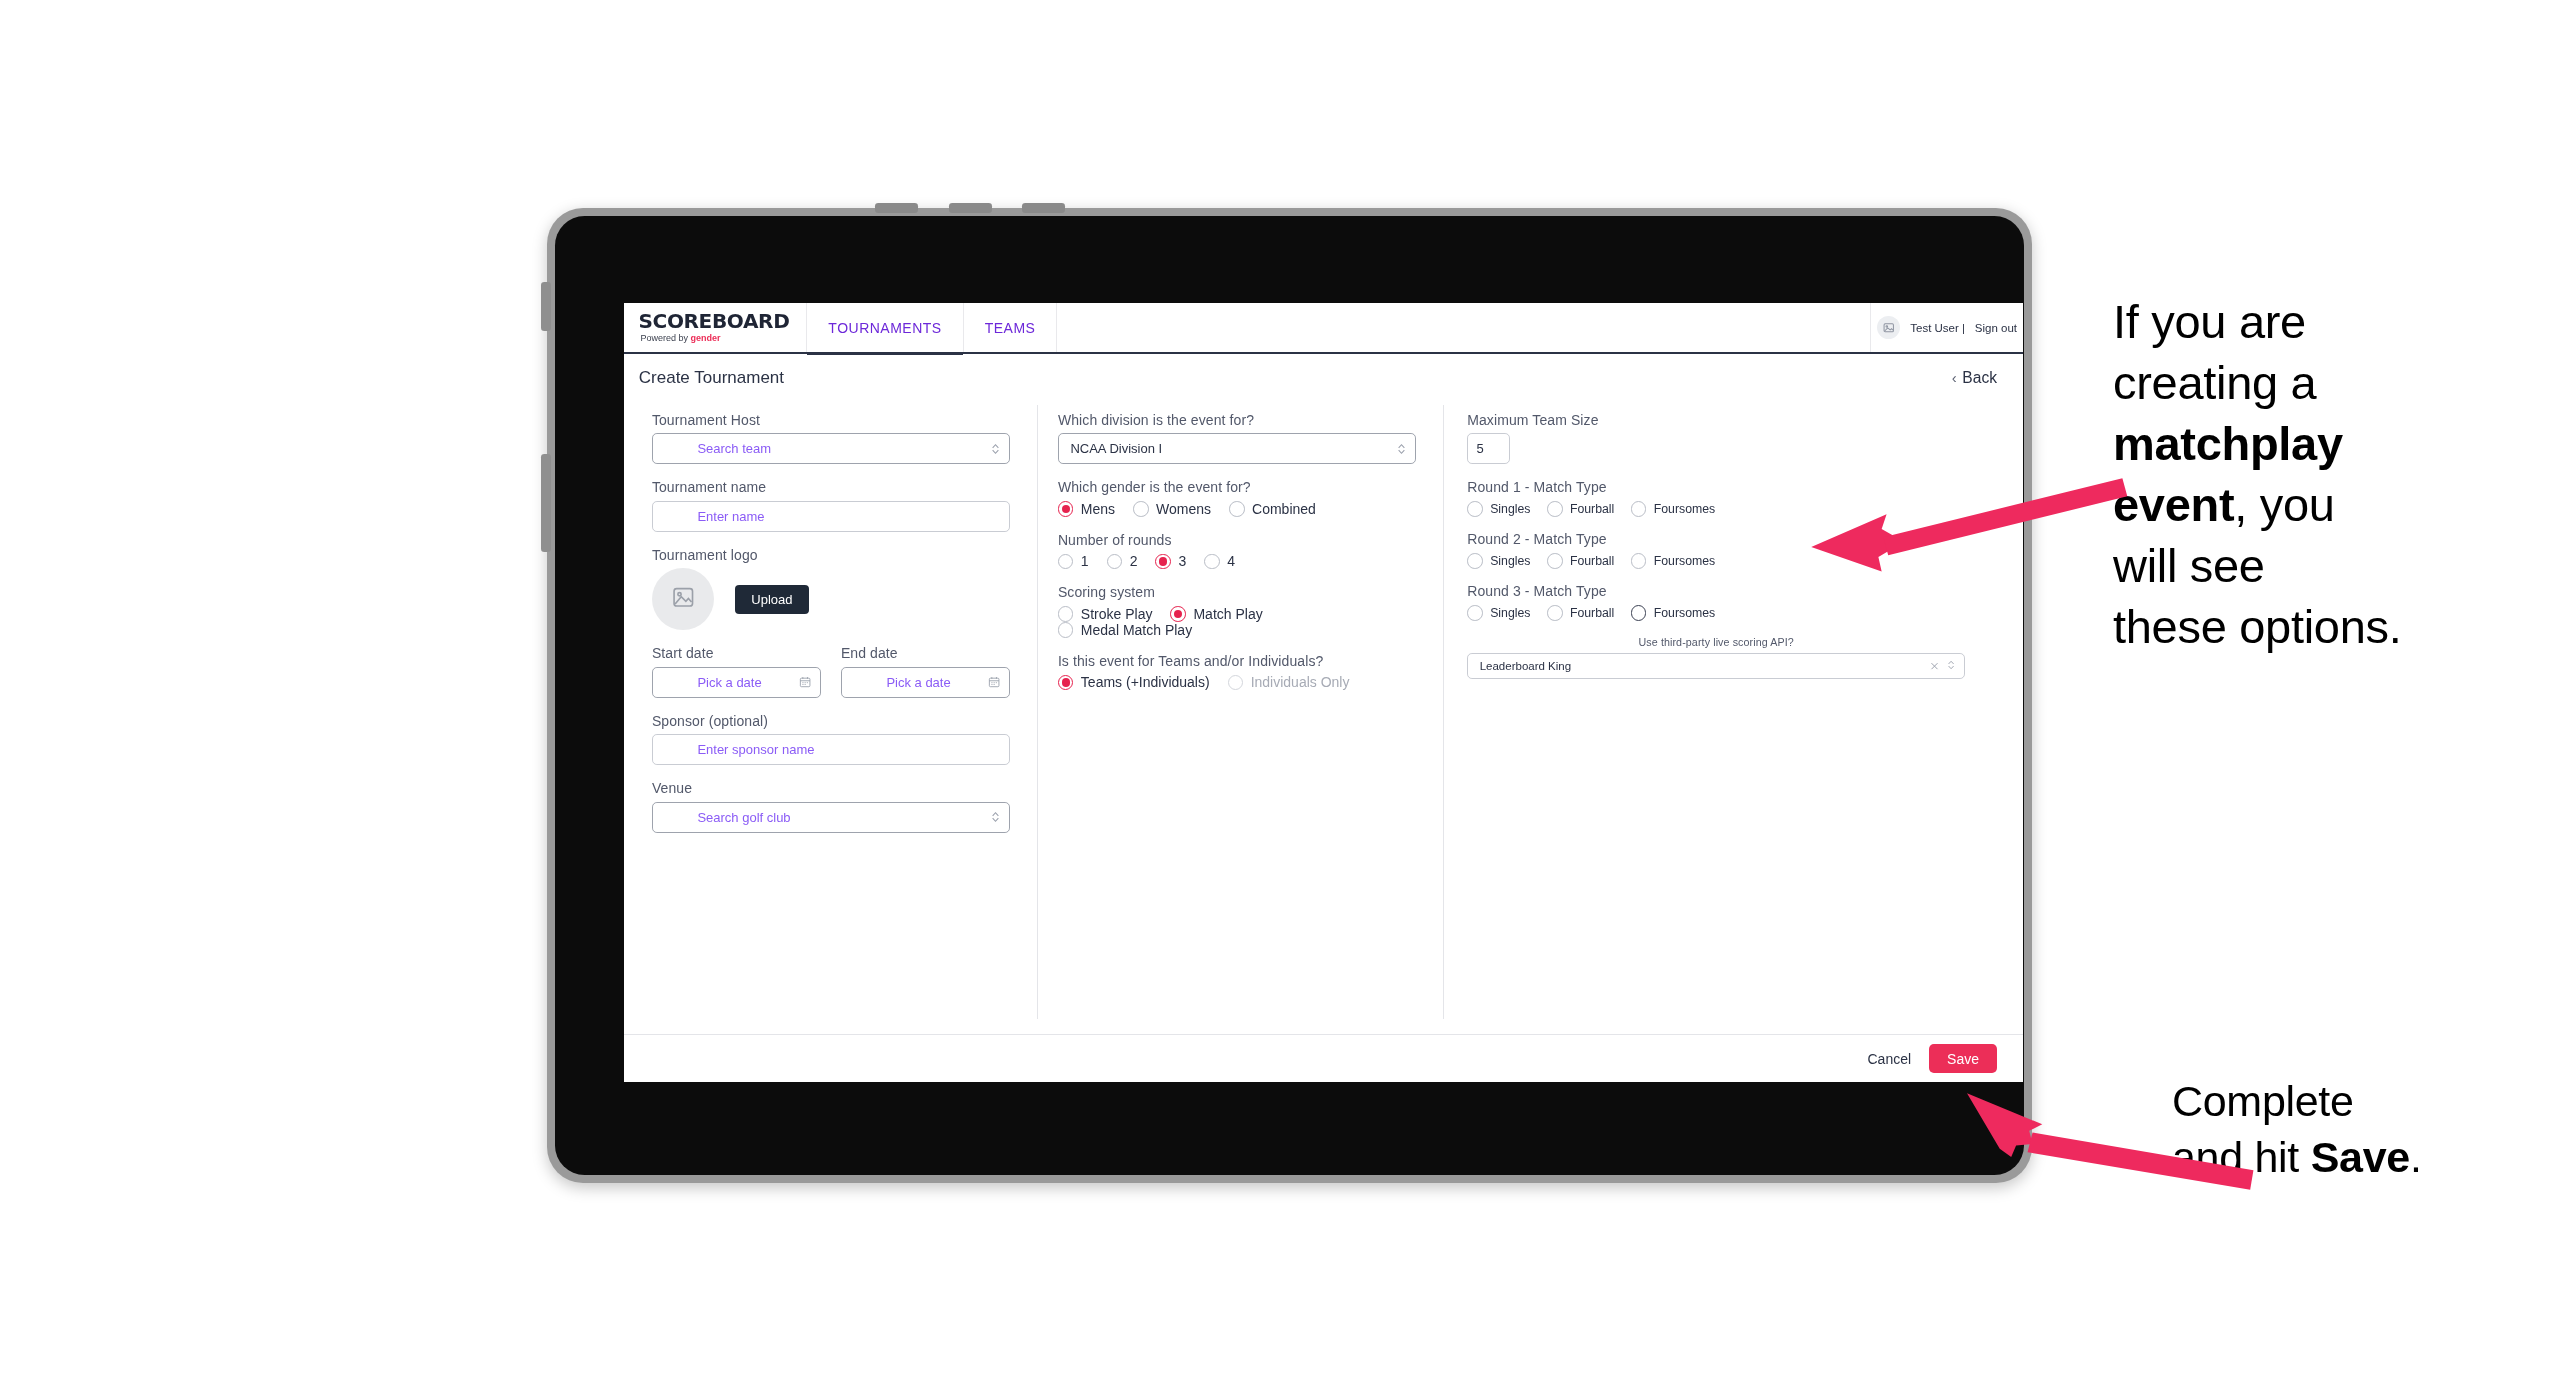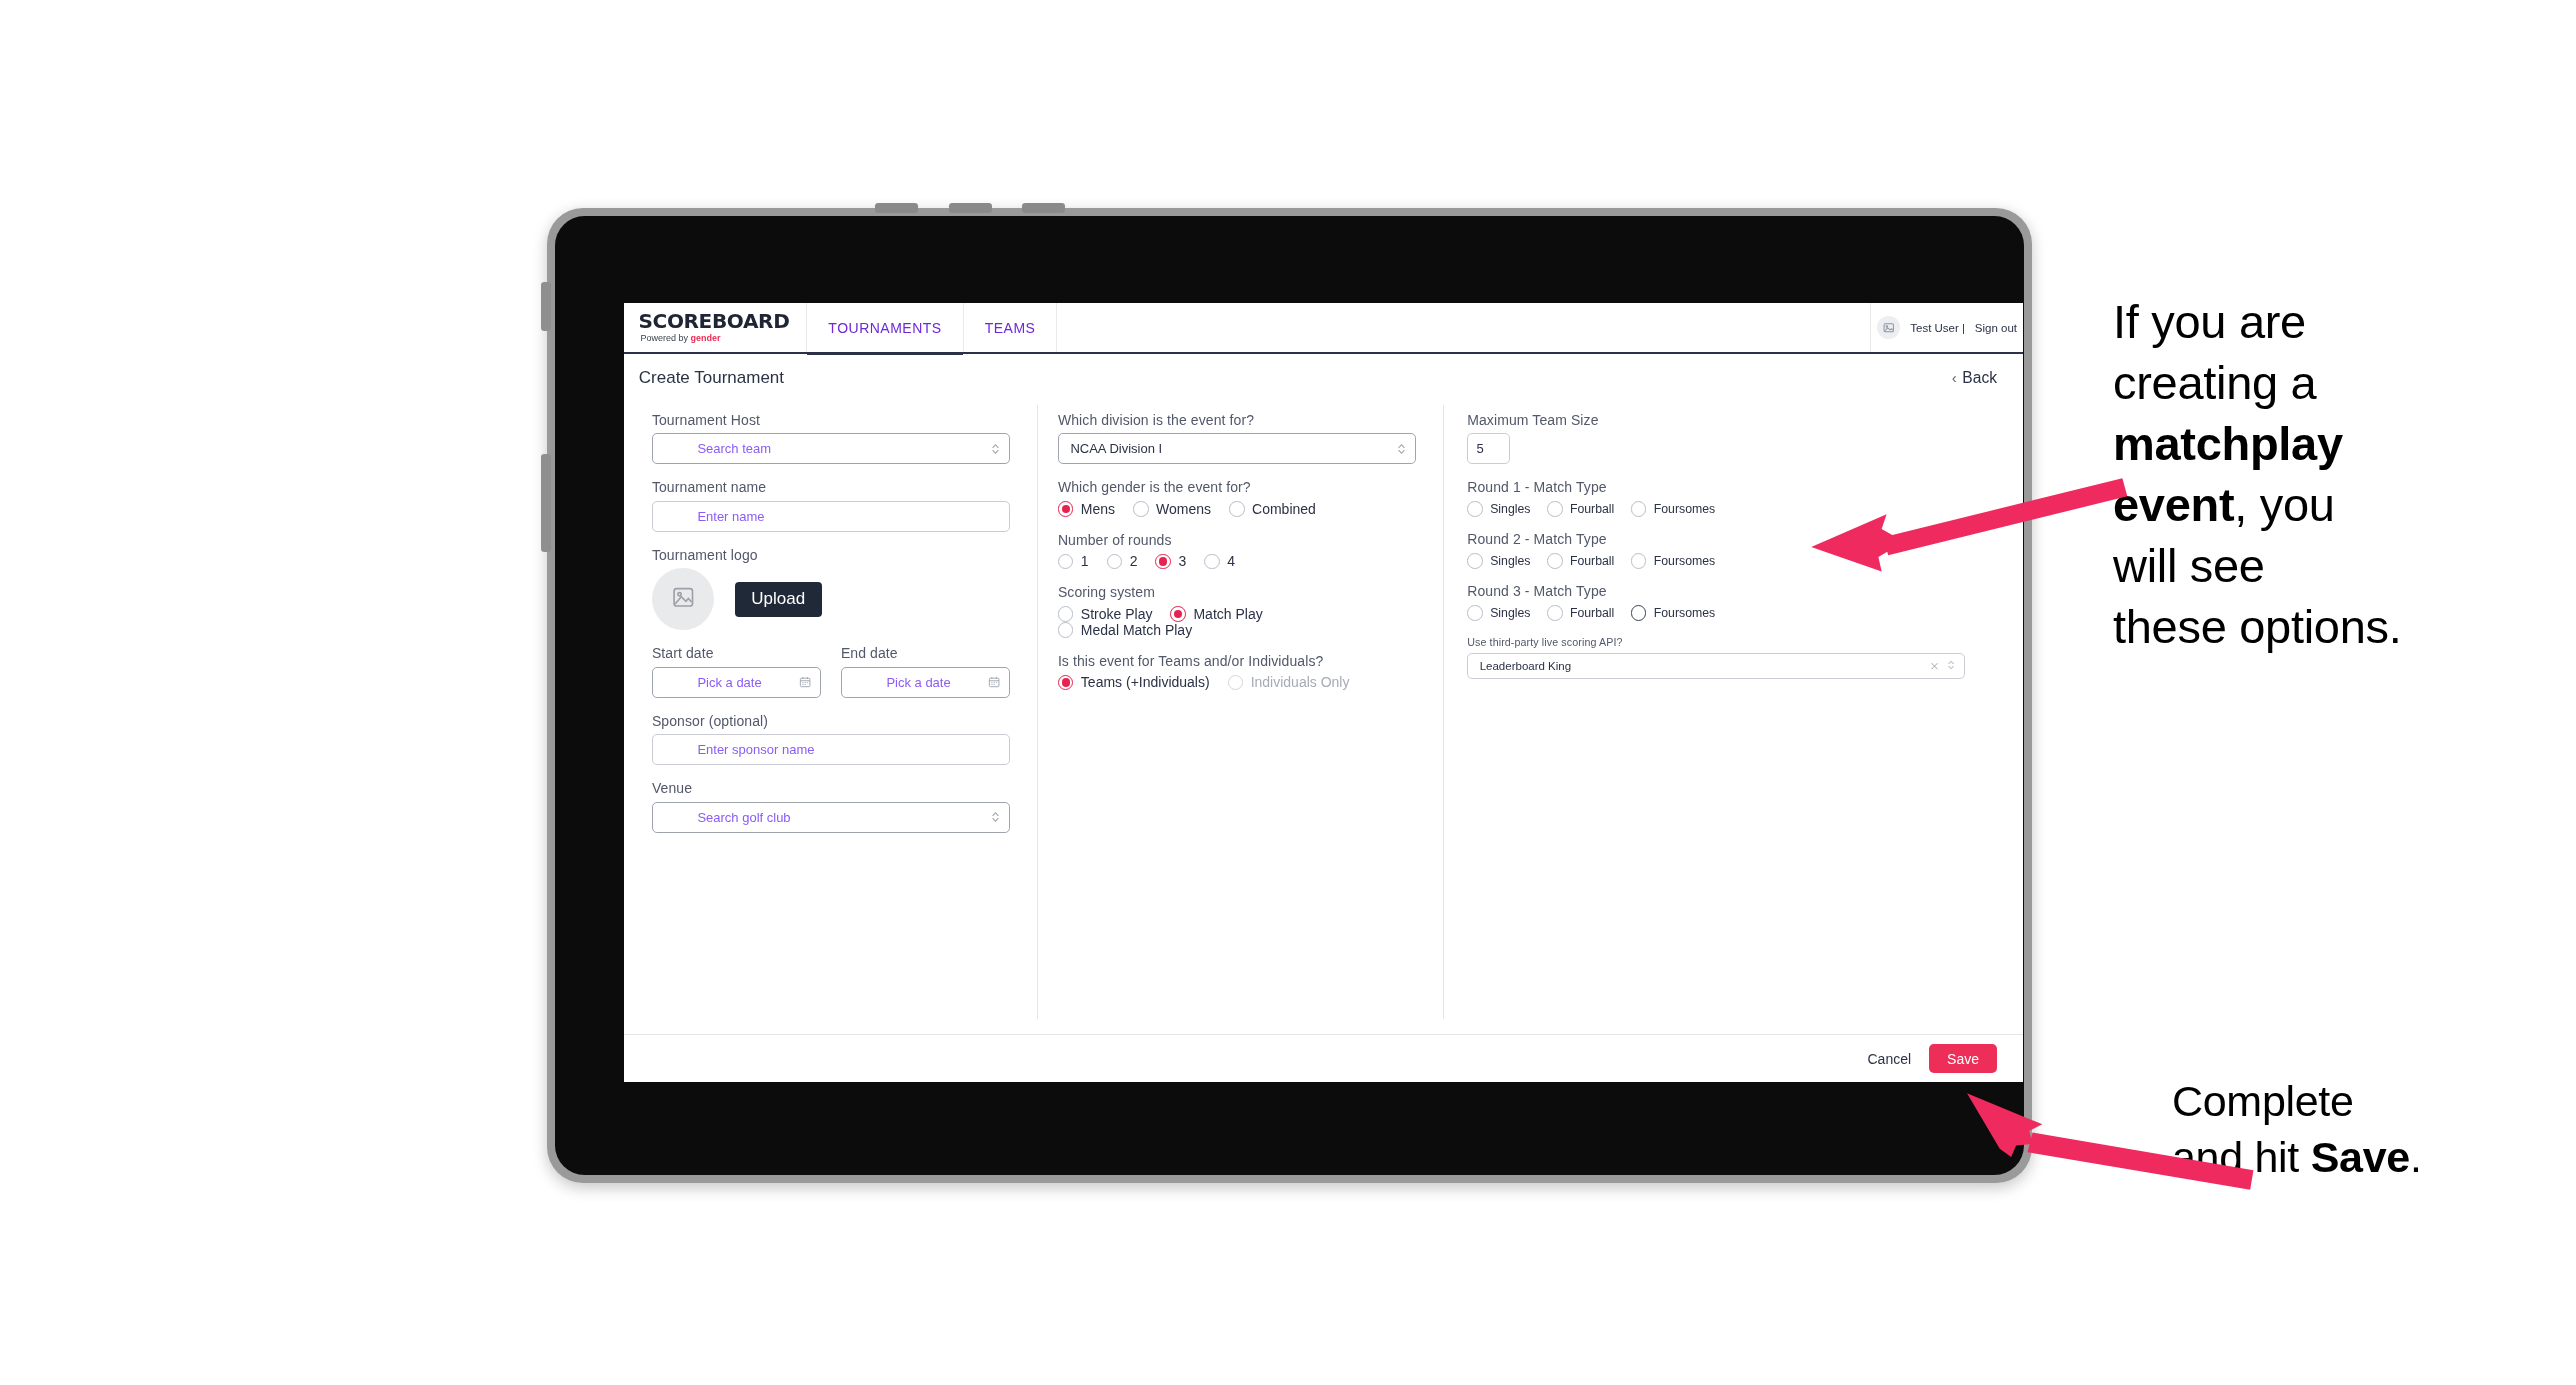--- a/index.html
+++ b/index.html
@@ -161,21 +161,21 @@
   #logo-row { display:flex; align-items:center; gap:21px; margin-top:3.3px; }
   #logo-circle {
     width:62px; height:62px; border-radius:50%;
     background:#e9eaec;
     display:flex; align-items:center; justify-content:center;
     color:#9ba0a9;
   }
   #upload-btn {
     background:#1f2937; color:#fff;
     padding:7.4px 16.4px; border-radius:4.1px;
-    font-size:17px; cursor:pointer;
+    font-size:13px; cursor:pointer;
   }
 
   
   #date-row { display:flex; gap:19.7px; }
   #date-row .field { flex:1; margin-bottom:14.8px; }
 
   
   .radio-row { display:flex; align-items:center; gap:0; flex-wrap:wrap; margin-top:1.6px;}
   .radio-item {
     display:flex; align-items:center; gap:7.4px;
@@ -525,21 +525,21 @@
               <span class="rb"></span>
               <span>Fourball</span>
             </div>
           <div class="radio-item sm">
               <span class="rb focus"></span>
               <span>Foursomes</span>
             </div>
         </div>
       </div>
 
-      <div class="field" style="margin-top:13px;">
+      <div class="field" style="margin-top:13px;text-align:center;">
         <span class="flabel sm">Use third-party live scoring API?</span>
         <div class="inp light" style="height:26px;font-size:11.5px;">
           <span class="val">Leaderboard King</span>
           <span class="right-ic">
             <span>
               <svg width="9" height="9" viewBox="0 0 12 12" fill="none" stroke="currentColor" stroke-width="1.3">
                   <path d="M2 2 L10 10 M10 2 L2 10"></path>
                 </svg>
             </span>
             <span>

